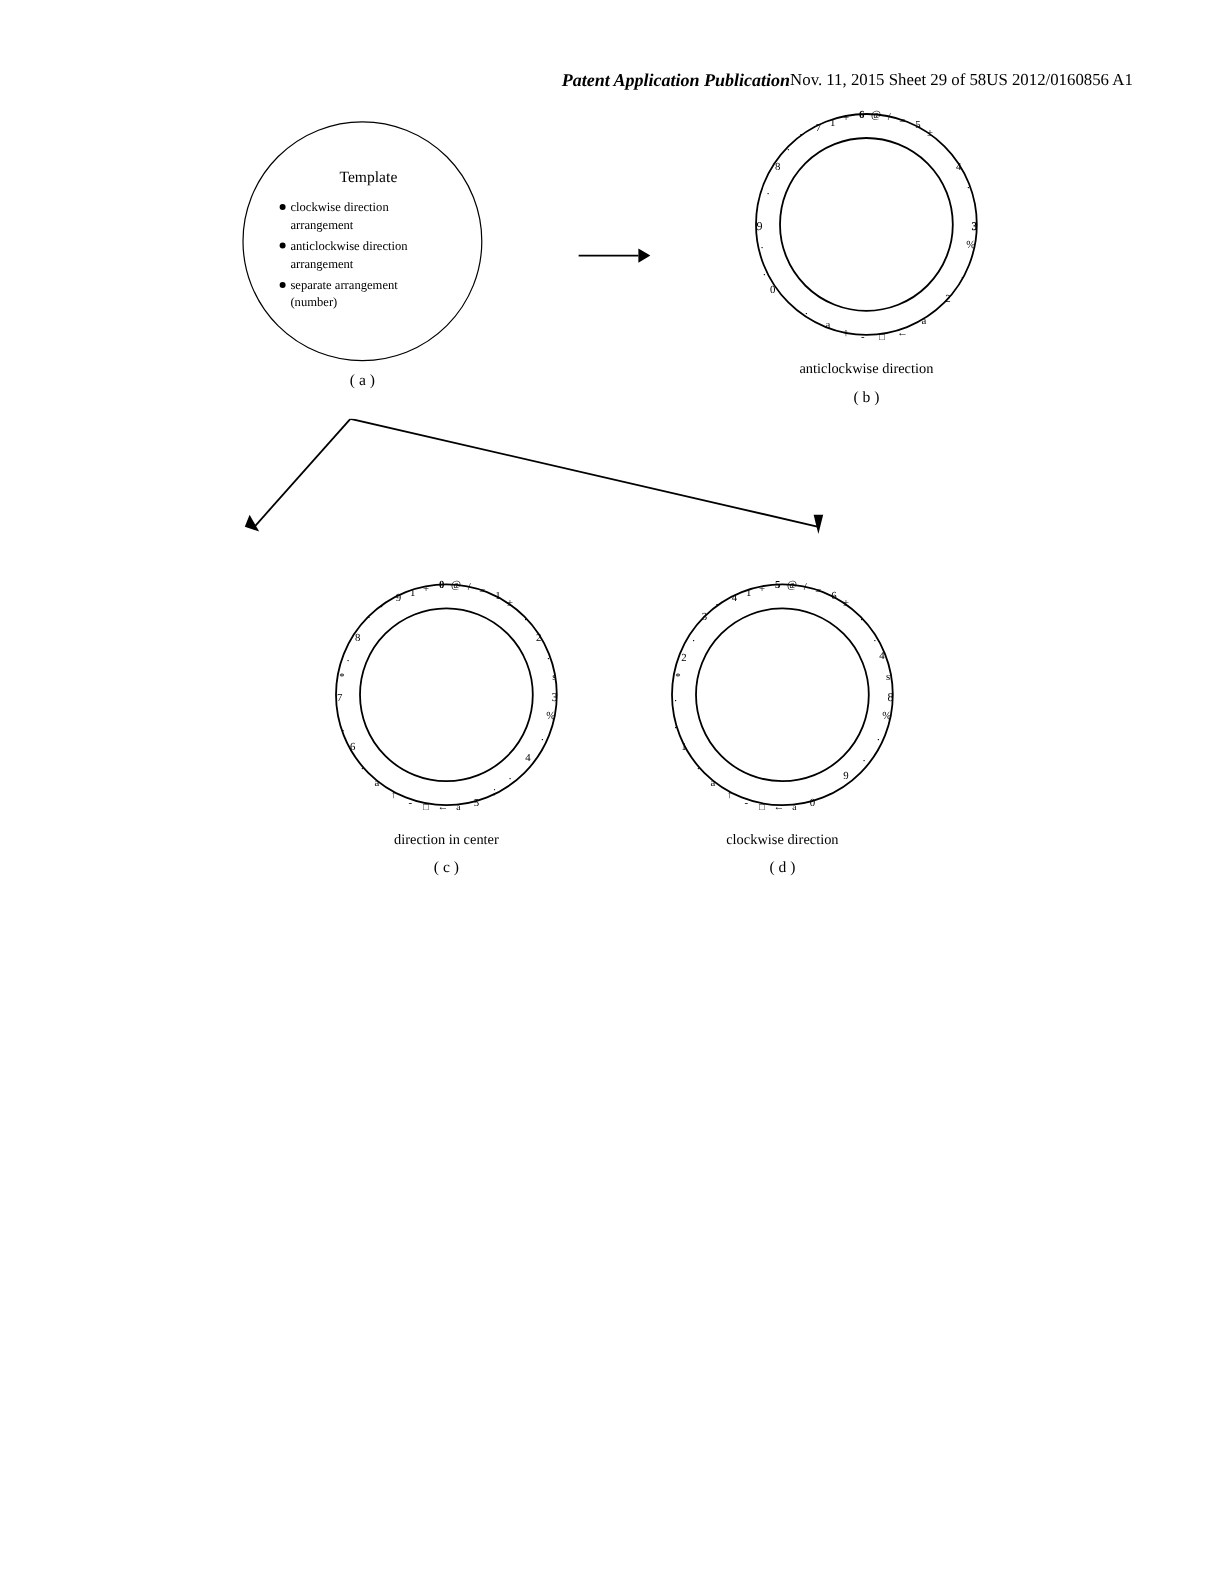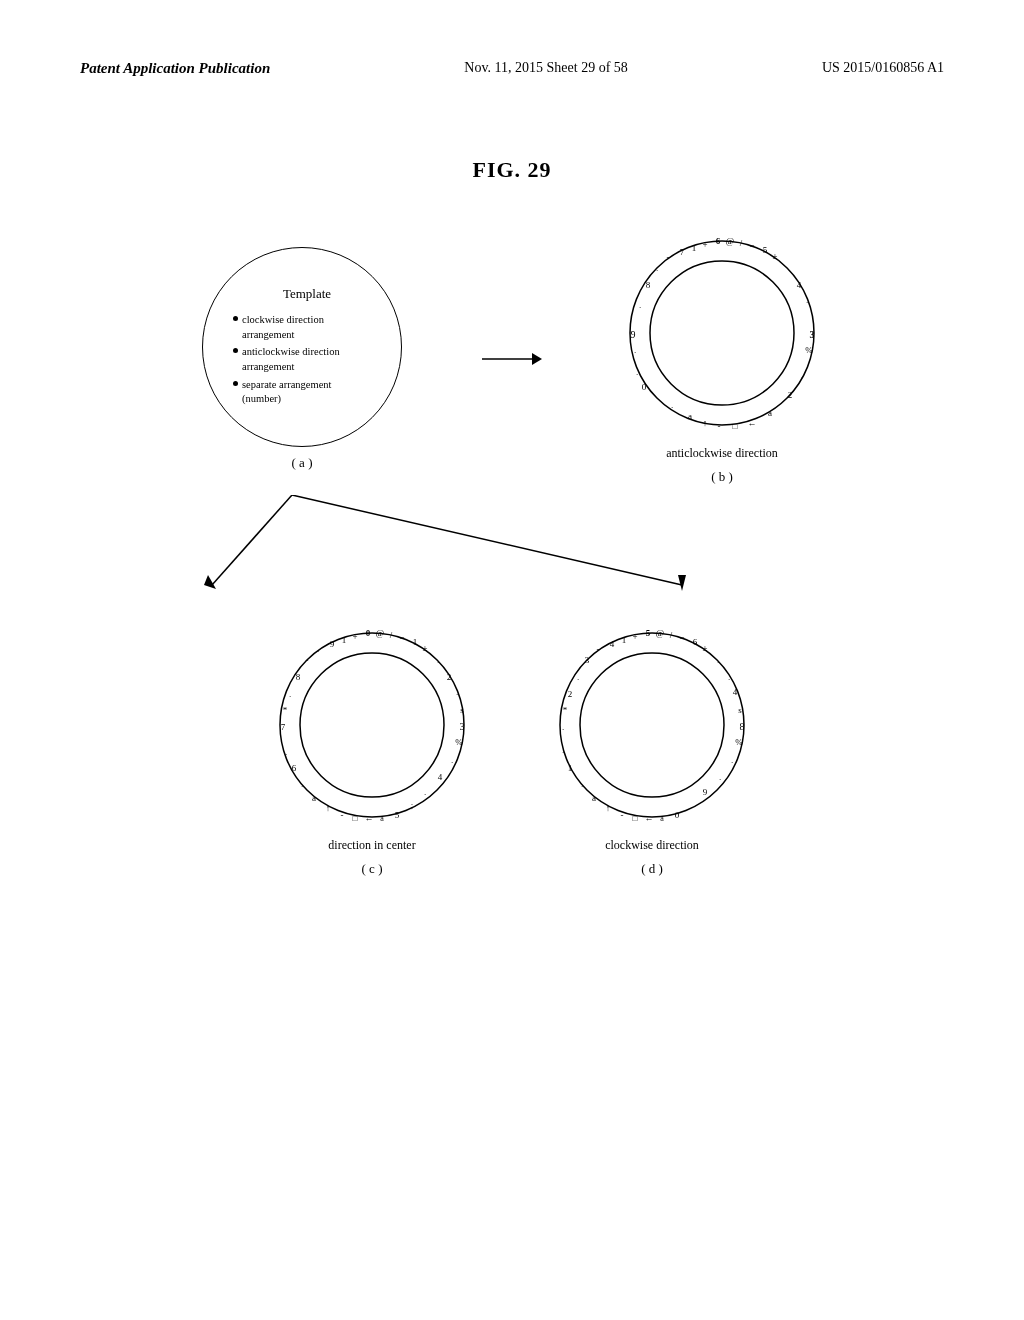--- a/index.html
+++ b/index.html
@@ -16,21 +16,21 @@
       width: 1024px;
       min-height: 1320px;
       background: #fff;
       position: relative;
       padding: 60px 80px 60px 80px;
     }
 
     
     .header {
       display: flex;
-      justify-content: space-between;
+      justify-content: flex-end;
       align-items: flex-start;
       margin-bottom: 10px;
       font-size: 15px;
       font-weight: bold;
     }
     .header-left {
       font-size: 15px;
       font-weight: bold;
       font-style: italic;
     }
@@ -171,24 +171,23 @@
     }
   </style>
 </head>
 <body>
 
 <div class="page">
 
   <div class="header">
     <div class="header-left">Patent Application Publication</div>
     <div class="header-center">Nov. 11, 2015  Sheet 29 of 58</div>
-    <div class="header-right">US 2015/0160856 A1</div>
+    <div class="header-right">US 2012/0160856 A1</div>
   </div>
 
-  <div class="fig-title">FIG. 29</div>
 
   <div class="diagram-area">
 
     <div class="row-top">
 
       <div style="display:flex;flex-direction:column;align-items:center;gap:8px;">
         <div class="template-box">
           <div class="template-title">Template</div>
           <div class="template-item">
             <span class="bullet"></span>

